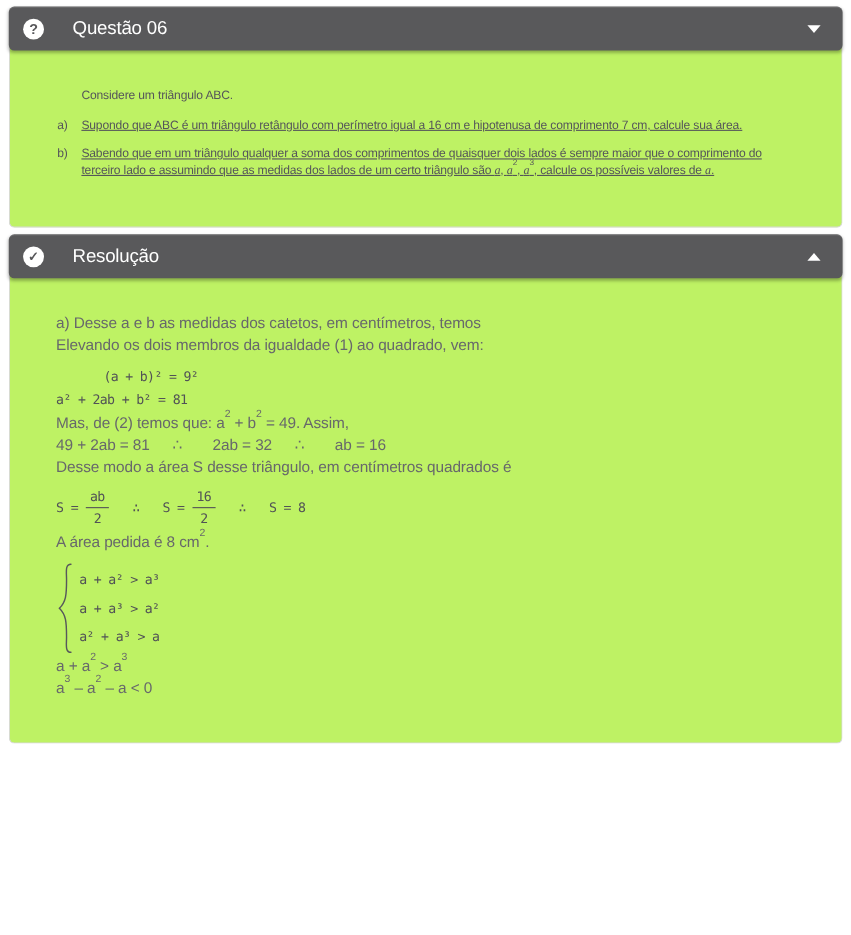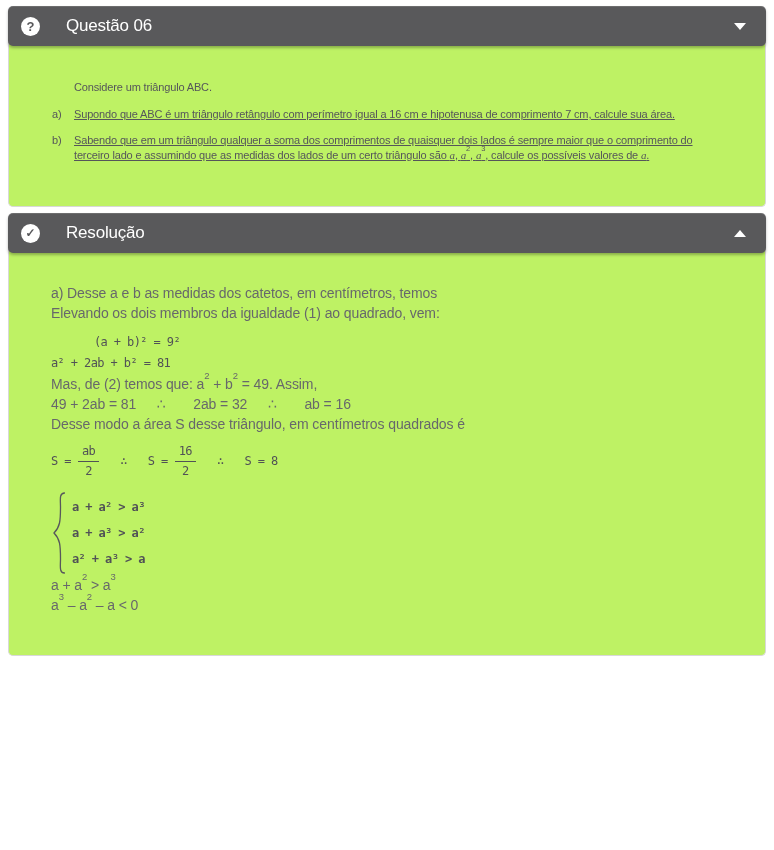--- a/index.html
+++ b/index.html
@@ -82,21 +82,21 @@
   .mt16 { margin-top: 16px; } .mt13 { margin-top: 13px; }
   .mt44 { margin-top: 44px; }
 
   .area-line { margin-top: 6px; height: 42px; display: flex; align-items: center; }
   .area-line .tf { margin: 0 21px; }
   .frac { display: inline-flex; flex-direction: column; align-items: center;
           margin-left: 7px; line-height: 17px; }
   .frac .num { border-bottom: 1px solid #515256; padding: 0 4px 1px; }
   .frac .den { padding-top: 1px; }
 
-  .system { margin-top: 9px; display: flex; align-items: center; font-weight: bold; }
+  .system { margin-top: 9px; display: flex; align-items: center; }
   .system .brace { flex: none; margin-right: 6px; }
   .system .sys-line { line-height: 26px; }
 </style>
 </head>
 <body>
 
 <div class="page">
 
   <section class="panel">
     <header class="panel-header">
@@ -148,20 +148,21 @@
         <span class="tf">∴</span>
         <span>S =</span>
         <span class="frac">
           <span class="num">16</span>
           <span class="den">2</span>
         </span>
         <span class="tf">∴</span>
         <span>S = 8</span>
       </div>
 
+      <p class="mt14">A área pedida é 8 cm<sup>2</sup>.</p>
 
 
       <div class="system">
         <svg class="brace" width="15" height="84" viewBox="0 0 15 84">
           <path d="M13.5 2 C8 2 9.5 9 9.5 16 C9.5 30 9 36 3 42 C9 48 9.5 54 9.5 68 C9.5 75 8 82 13.5 82" fill="none" stroke="#57585b" stroke-width="1.3" stroke-linecap="round"></path>
         </svg>
         <div>
           <div class="mono sys-line">a + a² &gt; a³</div>
           <div class="mono sys-line">a + a³ &gt; a²</div>
           <div class="mono sys-line">a² + a³ &gt; a</div>

